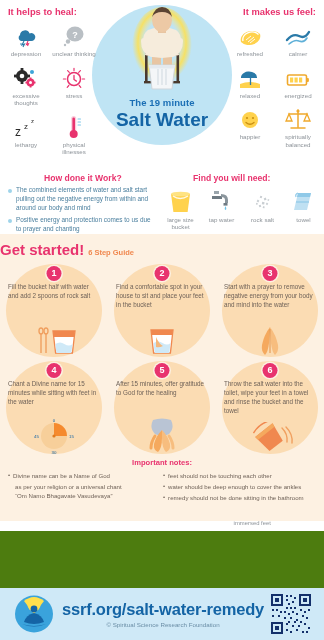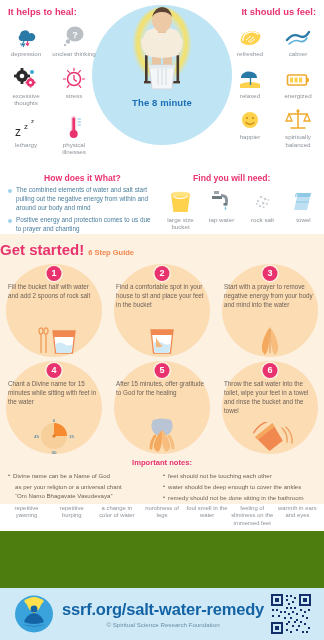--- a/index.html
+++ b/index.html
@@ -89,21 +89,21 @@
     font-size:6.3px; color:#6f6258; line-height:1.42; text-align:left;
     z-index:2;
   }
   .step-art {
     position:absolute; left:0; bottom:2px; width:108px; height:36px;
     display:flex; align-items:flex-end; justify-content:center;
     z-index:2;
   }
 
   
-  .notes { position:relative; background:#fdf1e2; padding:2px 0 0; }
+  .notes { position:relative; background:#fdf1e2; padding:2px 0 17px; }
   .notes-title { text-align:center; font-size:7.6px; font-weight:bold; color:#e8336e; margin-bottom:4px;}
   .notes-cols { display:flex; padding:0 8px; }
   .ncol { flex:1; }
   .ncol.left { flex:0 0 155px; }
   .nitem { display:flex; margin-bottom:2px; }
   .ndot { font-size:6px; color:#6f6258; margin-right:3px; line-height:1.5; }
   .ntext { font-size:6.1px; color:#6f6258; line-height:1.5; }
   .nsub { font-size:6.1px; color:#6f6258; line-height:1.5; padding-left:7px; }
 
   
@@ -126,21 +126,21 @@
   .qr { width:42px; height:42px; flex:0 0 42px; }
 </style>
 </head>
 <body>
 
 <div class="page">
 
   <div class="top">
 
     <div class="hdr-left">It helps to heal:</div>
-    <div class="hdr-right">It should us feel:</div>
+    <div class="hdr-right">It makes us feel:</div>
 
     <div class="hero-circle"></div>
     <div class="hero-stack">
       <div class="hero-art">
         <svg viewBox="0 0 140 92" width="140" height="92">
           <defs>
             <radialGradient id="aura" cx="50%" cy="45%" r="50%">
               <stop offset="55%" stop-color="#ffe680" stop-opacity="0"></stop>
               <stop offset="80%" stop-color="#ffe04d" stop-opacity=".85"></stop>
               <stop offset="100%" stop-color="#ffe04d" stop-opacity="0"></stop>
@@ -166,21 +166,22 @@
 
           <path d="M52 36 q0 10 8 13" stroke="#f6ecdc" stroke-width="6" fill="none" stroke-linecap="round"></path>
           <path d="M88 36 q0 10 -8 13" stroke="#f6ecdc" stroke-width="6" fill="none" stroke-linecap="round"></path>
 
           <rect x="66" y="20" width="8" height="8" fill="#e8c5a2"></rect>
           <ellipse cx="70" cy="15" rx="10" ry="12" fill="#edc9a5"></ellipse>
           <path d="M60 12 q3 -10 10 -10 q8 0 10 10 q-3 -5 -10 -5 q-7 0 -10 5 Z" fill="#5c4433"></path>
         </svg>
       </div>
       <div class="hero-title">
-        <div class="hero-t1">The 8 minute</div>
+        <div class="hero-t1">The 19 minute</div>
+        <div class="hero-t2">Salt Water</div>
       </div>
     </div>
 
     <div class="icon-col left">
       <div class="icon-grid">
         <div class="icon-cell">
           <div class="glyph">
             <svg width="26" height="24" viewBox="0 0 26 24">
               <path d="M7 11a5 5 0 019.6-1.6A4 4 0 1118 17H8a3.4 3.4 0 01-1-6z" fill="#2a7aa8"></path>
               <path d="M11 17l-2 4 2.5-1-1.5 3" stroke="#2a7aa8" stroke-width="1.1" fill="none"></path>
@@ -325,21 +326,21 @@
               <circle cx="13" cy="4" r="1.6" fill="#f0a92c"></circle>
             </svg>
           </div>
           <div class="cap">spiritually balanced</div>
         </div>
       </div>
     </div>
   </div>
 
   <div class="band2">
-    <div class="h2-title h2-left">How does it What?</div>
+    <div class="h2-title h2-left">How done it Work?</div>
     <div class="h2-title h2-right">Find you will need:</div>
 
     <div class="bullets">
       <div class="bullet">
         <div class="bdot"></div>
         <div class="btext">The combined elements of water and salt start pulling out the negative energy from within and around our body and mind</div>
       </div>
       <div class="bullet">
         <div class="bdot"></div>
         <div class="btext">Positive energy and protection comes to us due to prayer and chanting</div>

